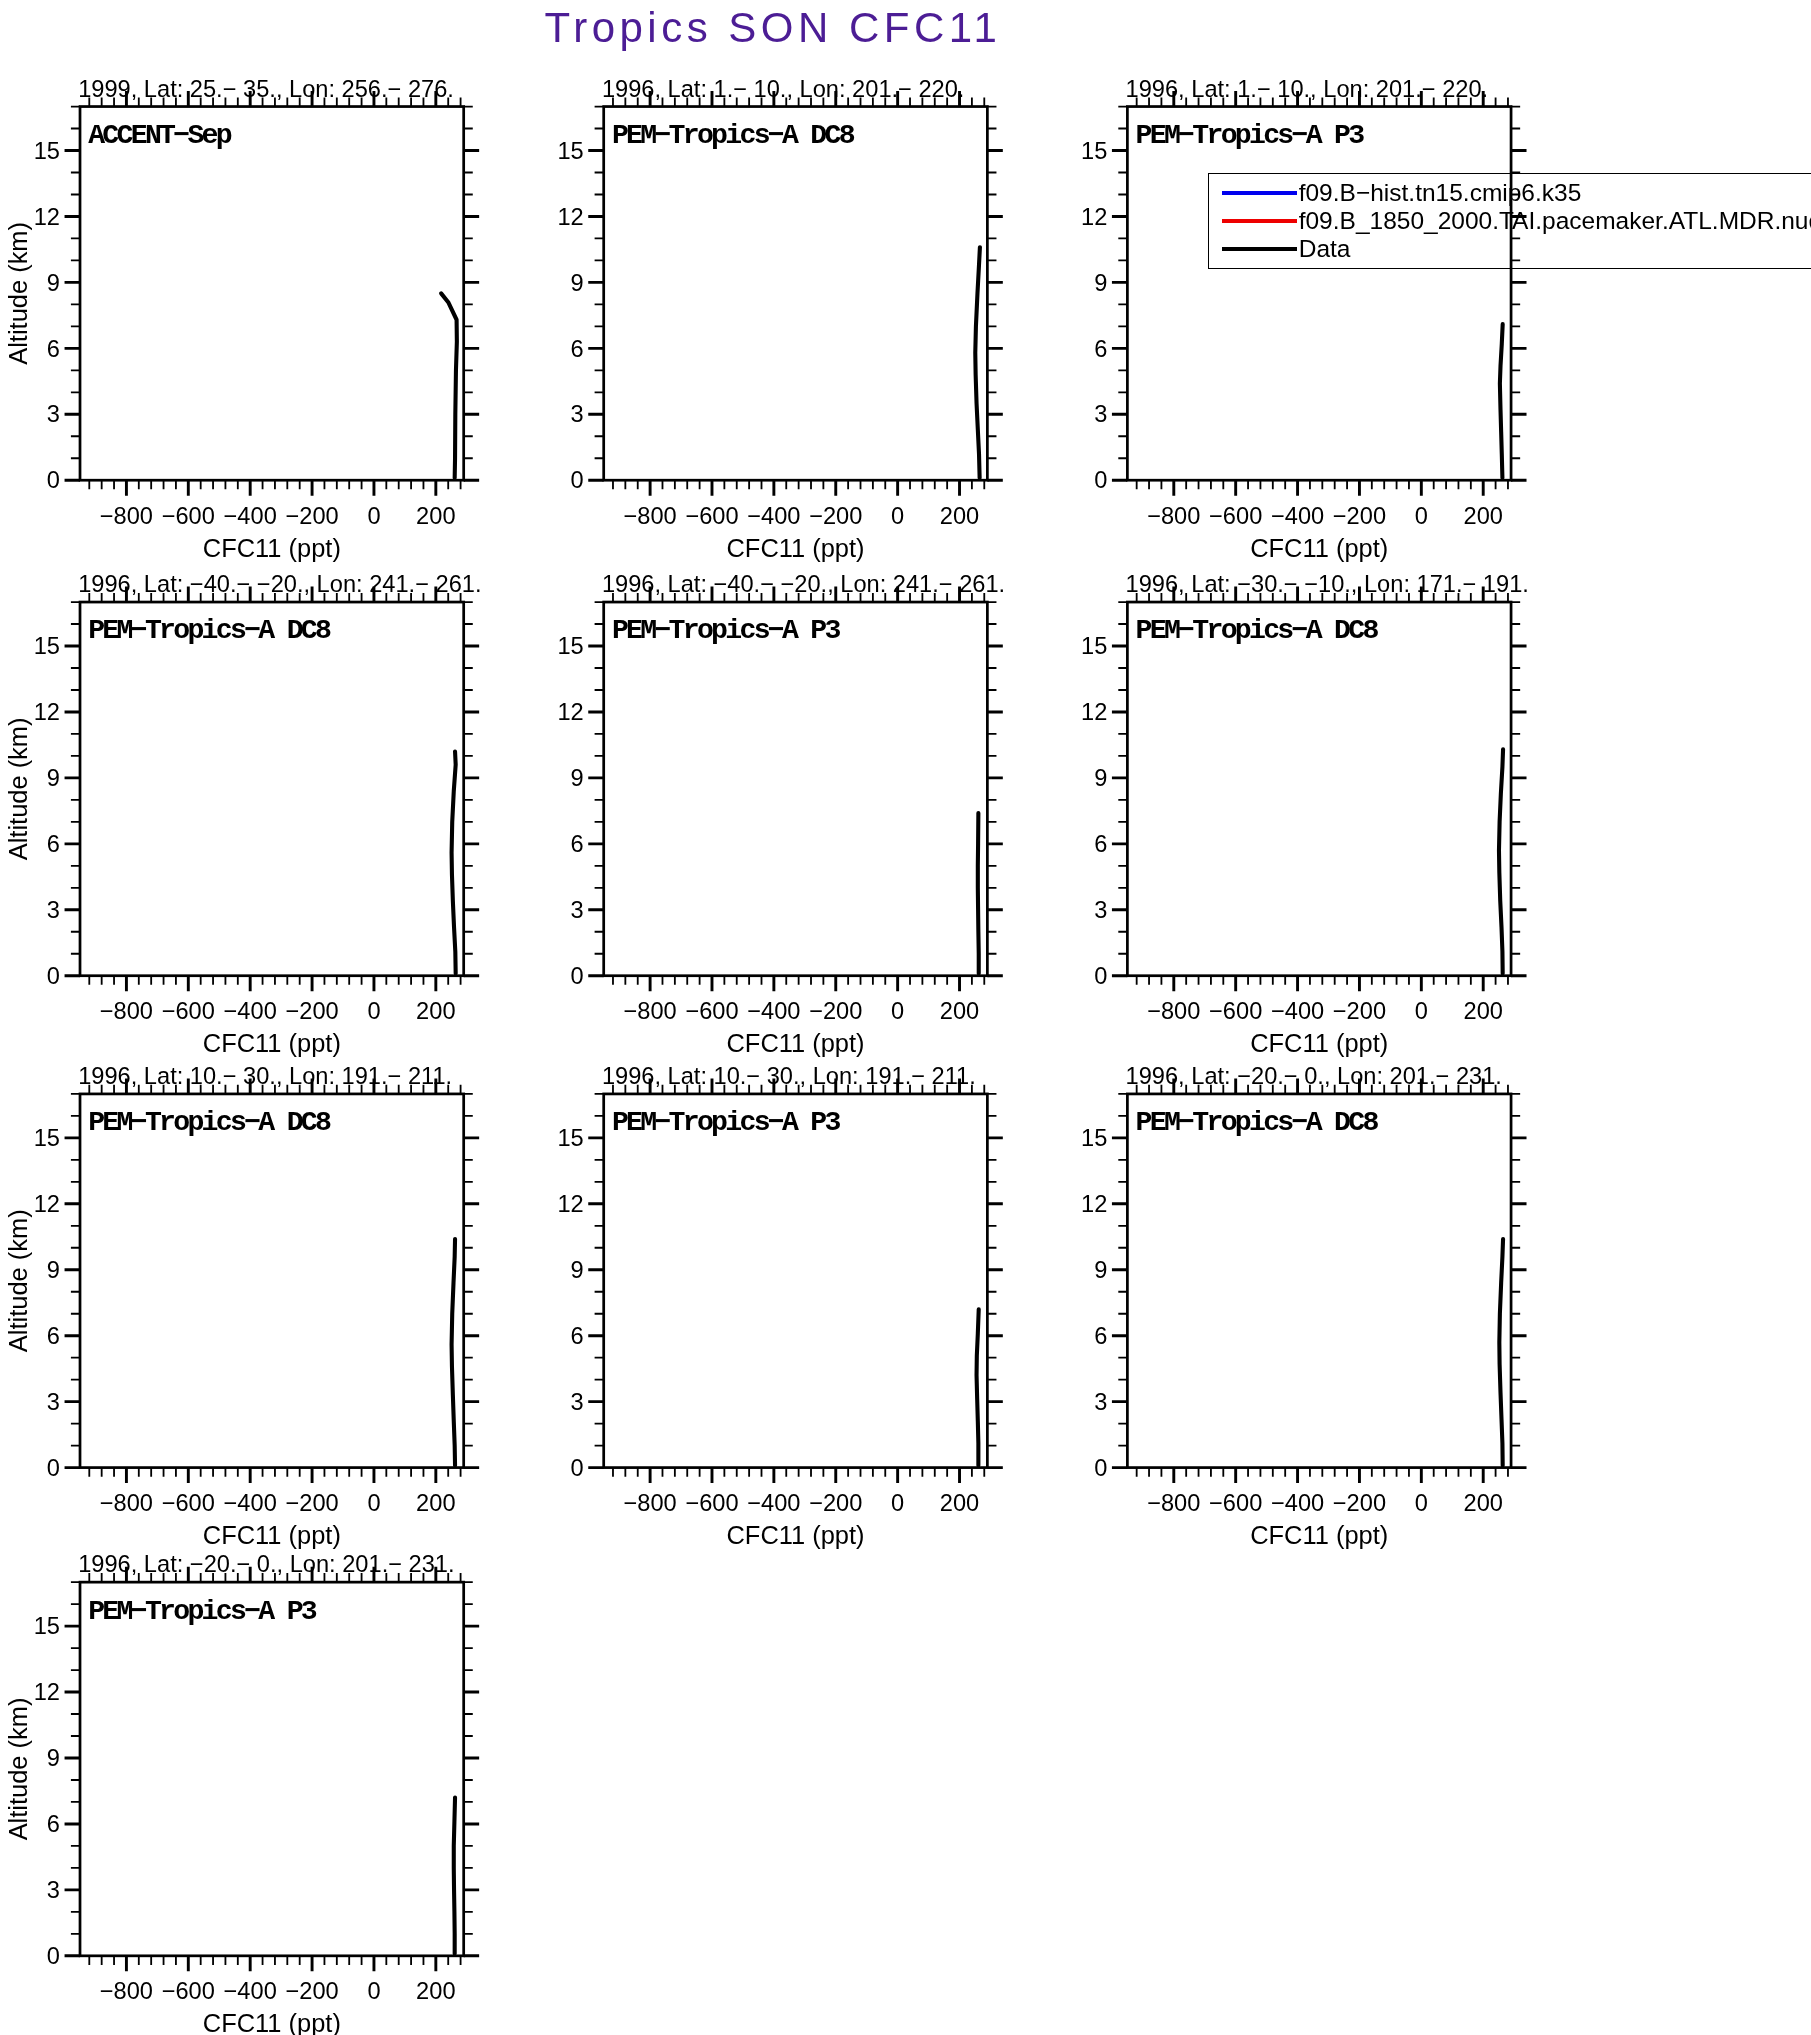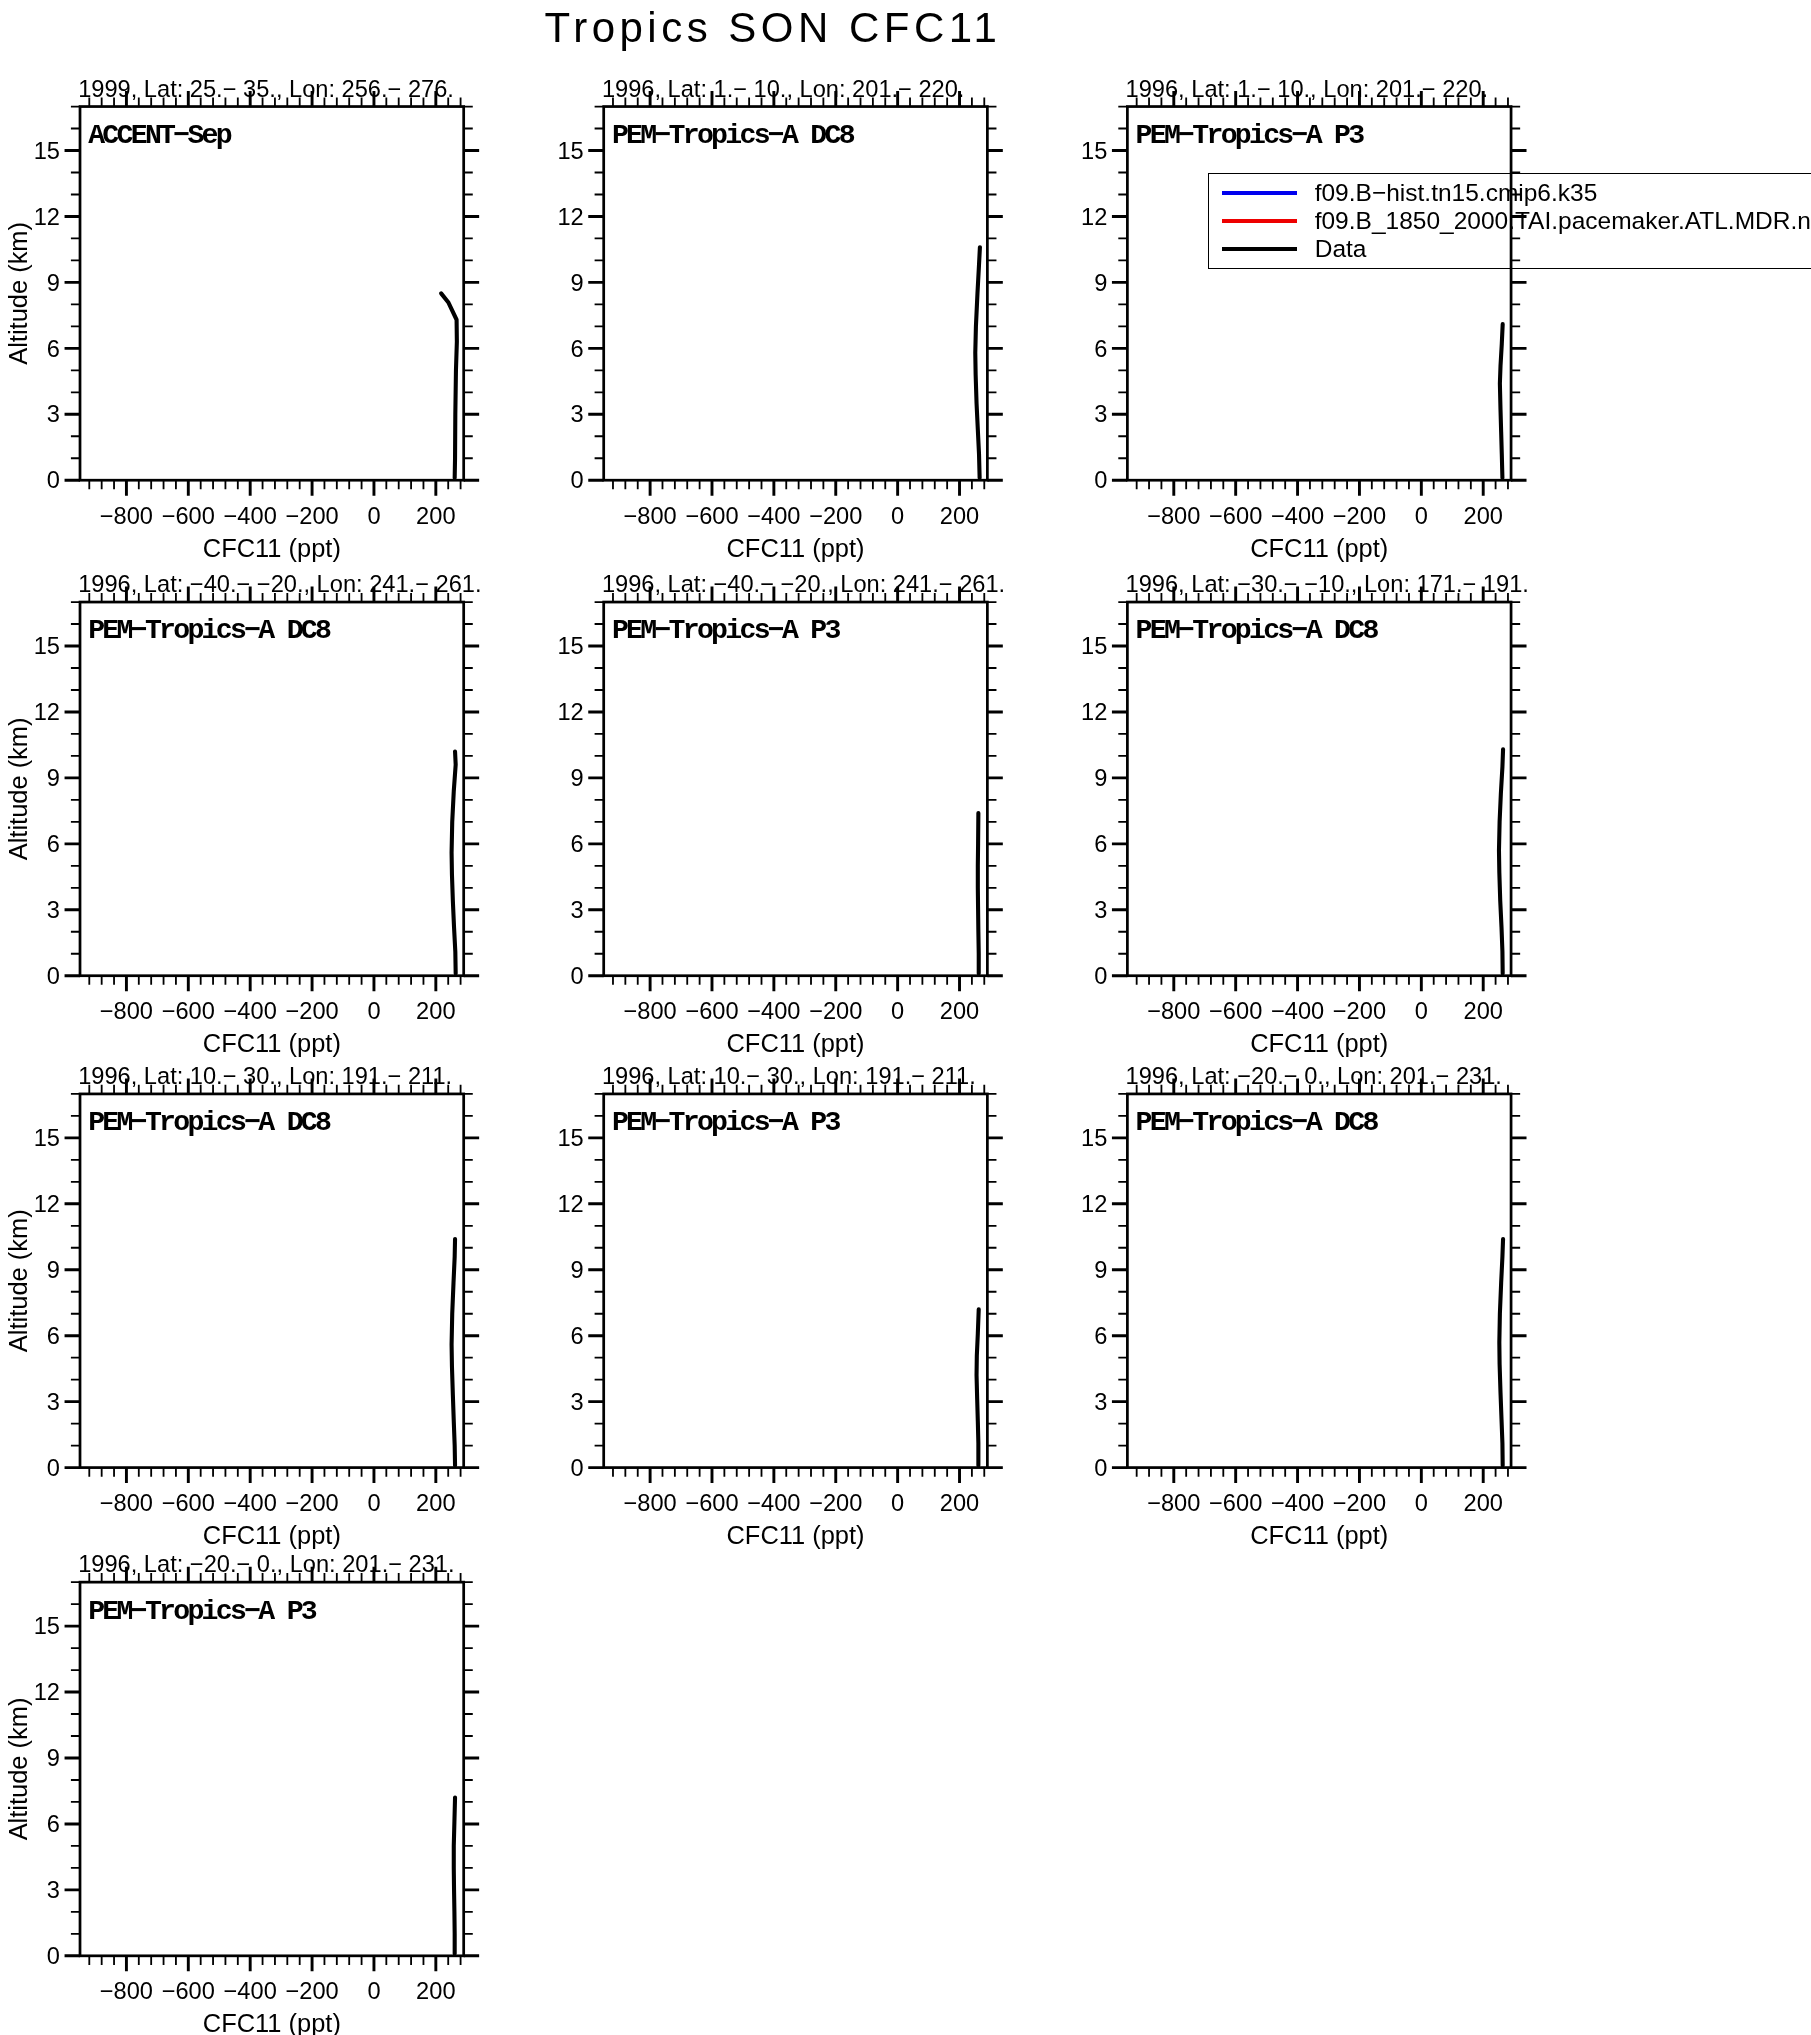--- a/index.html
+++ b/index.html
@@ -1,31 +1,31 @@
 <!DOCTYPE html>
 <html style="font-size:14.5px"><head>
 <meta charset="utf-8">
 <style>
   html,body{margin:0;padding:0;background:#fff;}
   body{width:1812px;height:2036px;position:relative;overflow:hidden;
        font-family:"Liberation Sans", sans-serif;color:#000;}
   .page-title{position:absolute;left:0;top:3.6px;width:1546px;text-align:center;
-      font-size:42px;letter-spacing:4.5px;font-weight:normal;color:#000000;}
+      font-size:42px;letter-spacing:4.5px;font-weight:normal;color:#4c1d95;}
   svg{position:absolute;left:0;top:0;}
   svg text{fill:#000;}
   .hdr{font-family:"Liberation Sans",sans-serif;font-size:26px;}
   .tick{font-family:"Liberation Sans",sans-serif;font-size:26px;}
   .axt{font-family:"Liberation Sans",sans-serif;font-size:28px;}
   .plbl{font-family:"Liberation Mono",monospace;font-size:31px;font-weight:bold;letter-spacing:-3px;}
   .legend{position:absolute;left:1208px;top:173px;width:618px;height:96px;
       border:1.8px solid #000;background:transparent;box-sizing:border-box;
       display:flex;flex-direction:column;justify-content:center;padding-left:12.7px;}
   .legend-row{display:flex;align-items:center;height:28px;white-space:nowrap;}
   .legend-swatch{display:inline-block;width:75px;height:4.5px;flex:0 0 75px;}
-  .legend-label{font-size:24.5px;margin-left:18px;line-height:28px;}
+  .legend-label{font-size:24.5px;margin-left:2px;line-height:28px;}
 </style>
 </head>
 <body>
 
 <div class="page-title">Tropics SON CFC11</div>
 
 <svg id="plots" width="1812" height="2036" viewBox="0 0 1993 2239">
     <g>
       <text x="86" y="106" class="hdr">1999, Lat: 25.− 35., Lon: 256.− 276.</text>
       <rect x="88" y="117" width="422" height="411" fill="none" stroke="#000" stroke-width="3"></rect>

